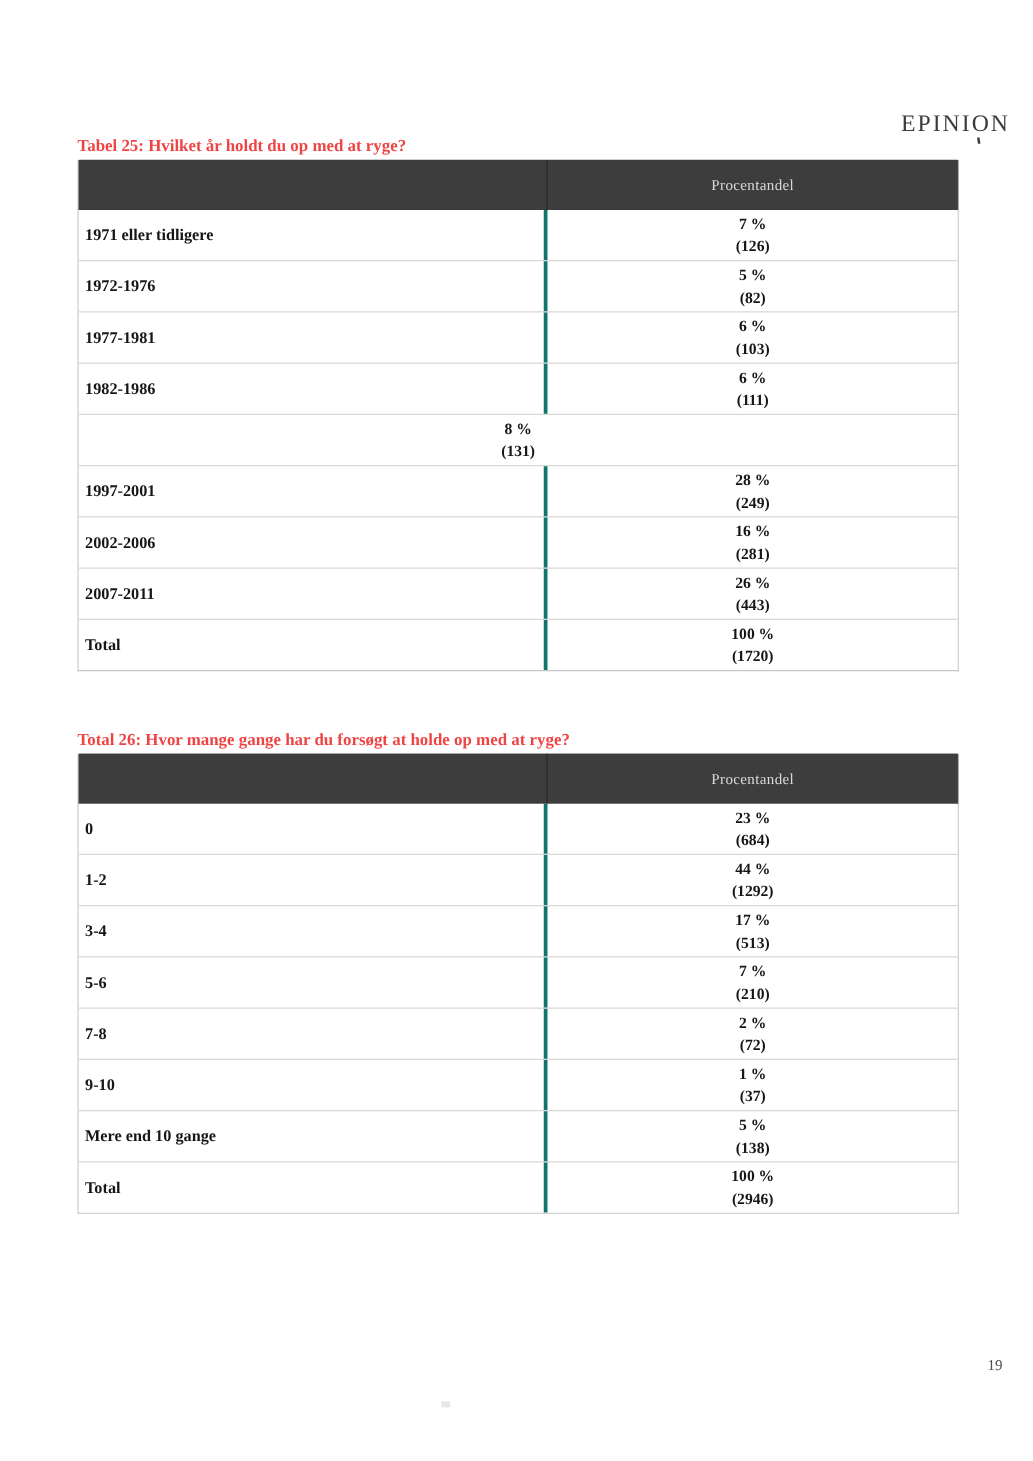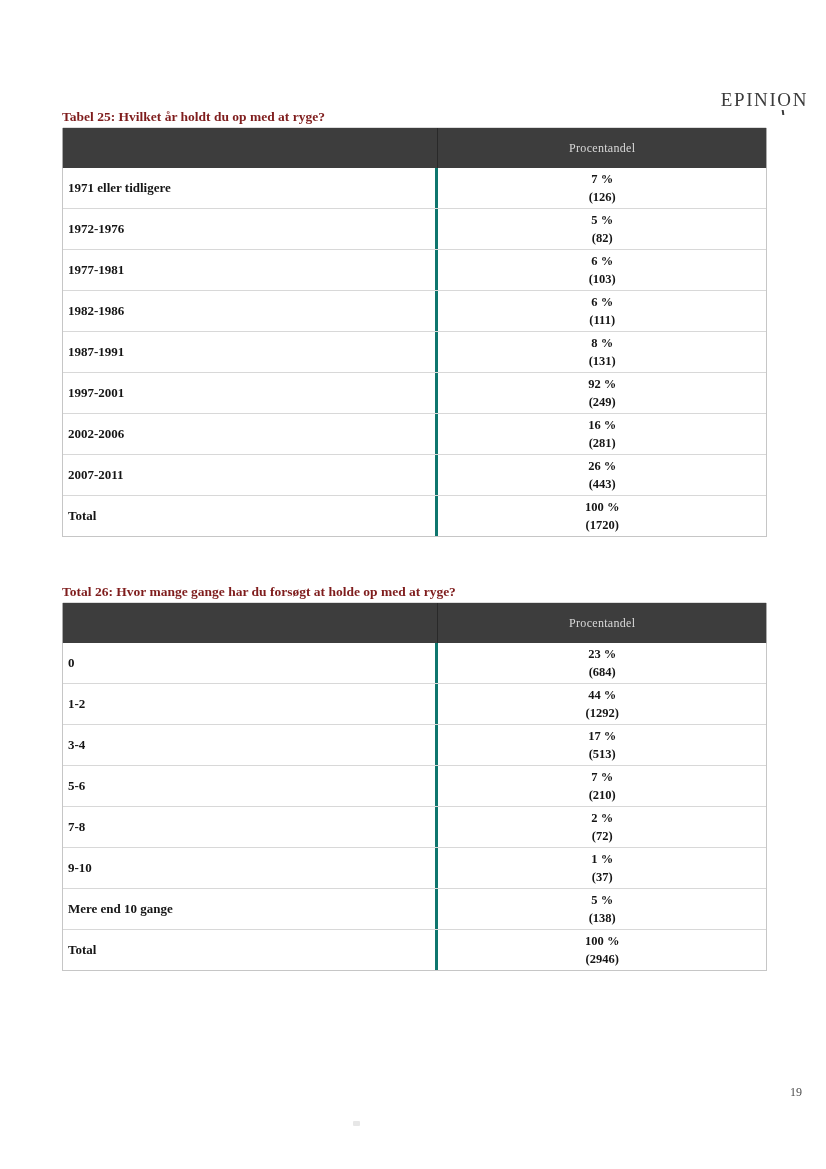--- a/index.html
+++ b/index.html
@@ -34,21 +34,21 @@
 
   
   .table-block { position:absolute; left:62px; width:705px; }
   #table25 { top:109px; }
   #table26 { top:584px; }
 
   .tb-title {
     margin:0 0 4px 0;
     font-size:13.5px;
     font-weight:700;
-    color:#7f1d1d;
+    color:#ef4444;
     line-height:15px;
   }
 
   .dtable {
     border:1px solid #c6c6c6;
     border-top:none;
     box-sizing:border-box;
   }
 
   .thead {
@@ -152,30 +152,29 @@
           </div>
         </div>
         <div class="trow">
           <div class="td-label">1982-1986</div>
           <div class="td-value">
             <div>6 %</div>
             <div>(111)</div>
           </div>
         </div>
         <div class="trow">
-          <div class="td-label">1987-1991</div>
           <div class="td-value">
             <div>8 %</div>
             <div>(131)</div>
           </div>
         </div>
         <div class="trow">
           <div class="td-label">1997-2001</div>
           <div class="td-value">
-            <div>92 %</div>
+            <div>28 %</div>
             <div>(249)</div>
           </div>
         </div>
         <div class="trow">
           <div class="td-label">2002-2006</div>
           <div class="td-value">
             <div>16 %</div>
             <div>(281)</div>
           </div>
         </div>

